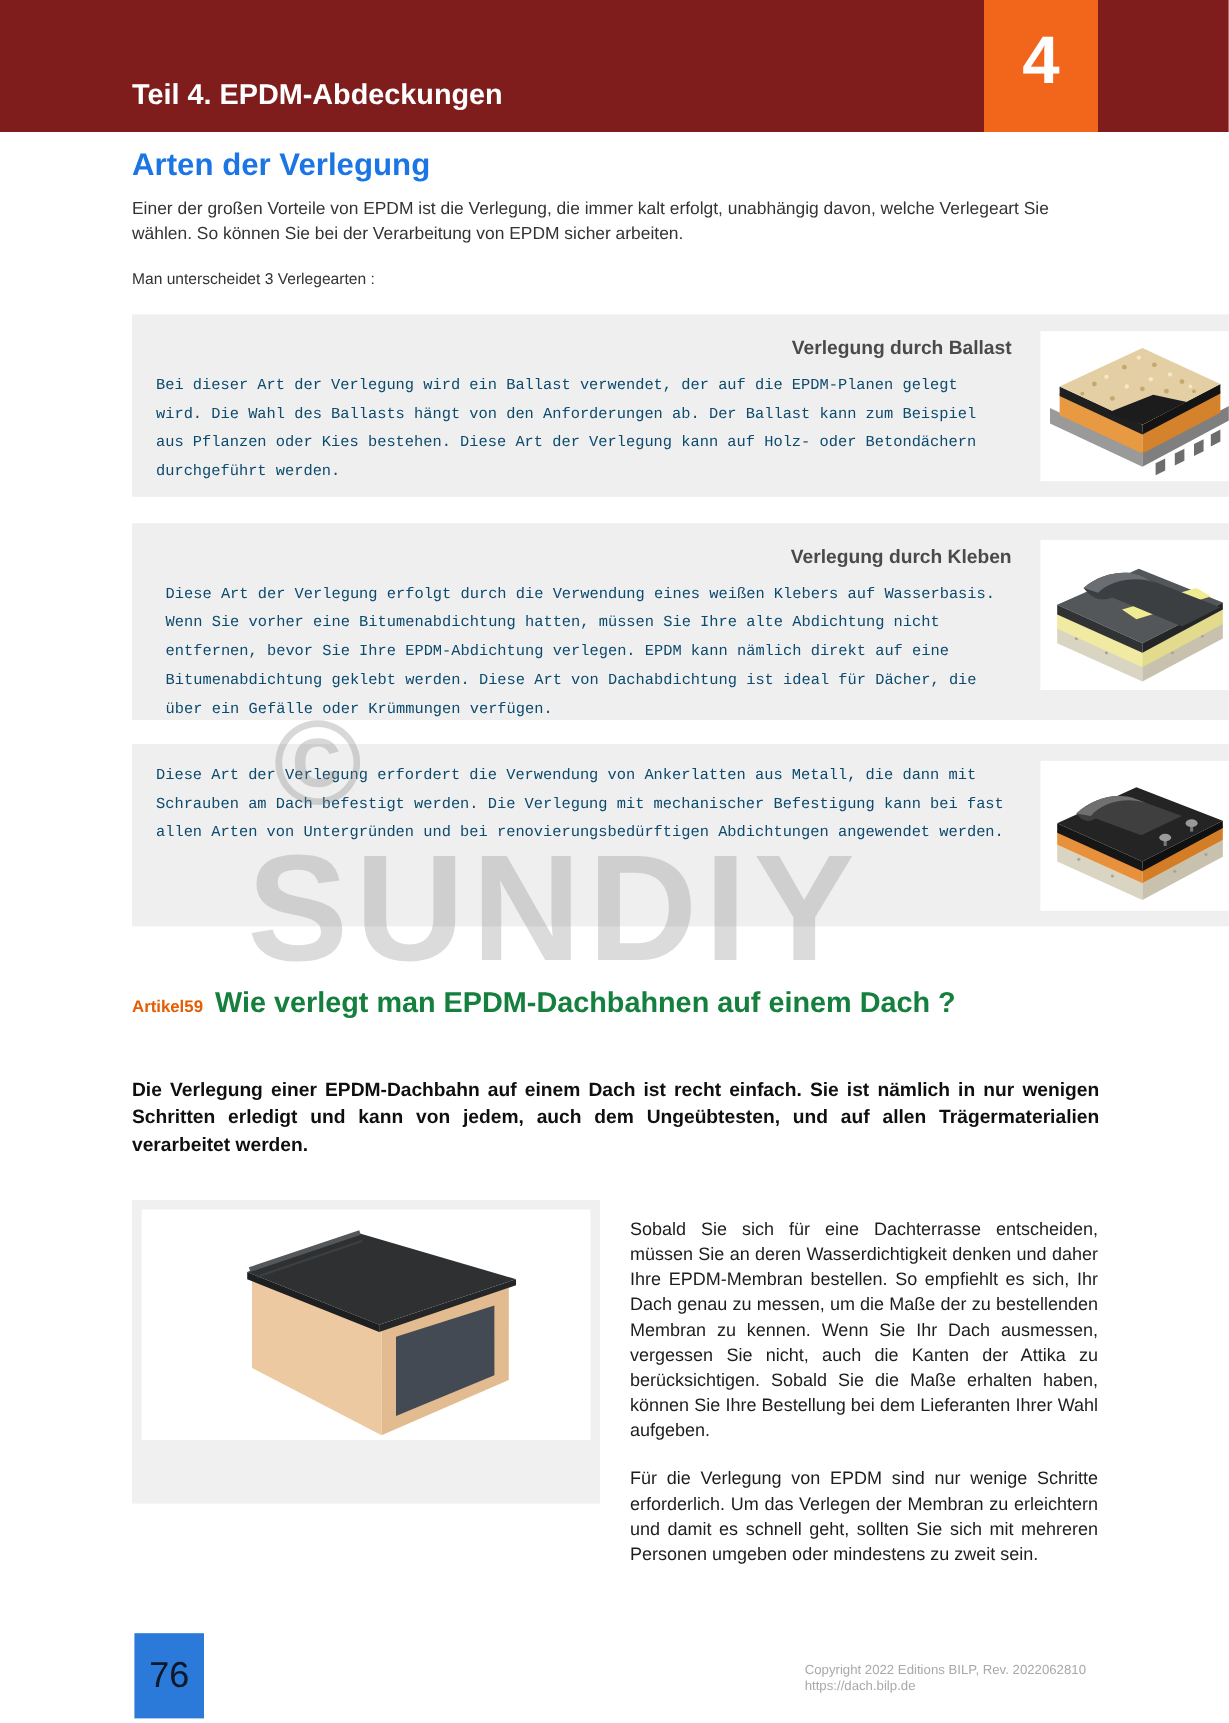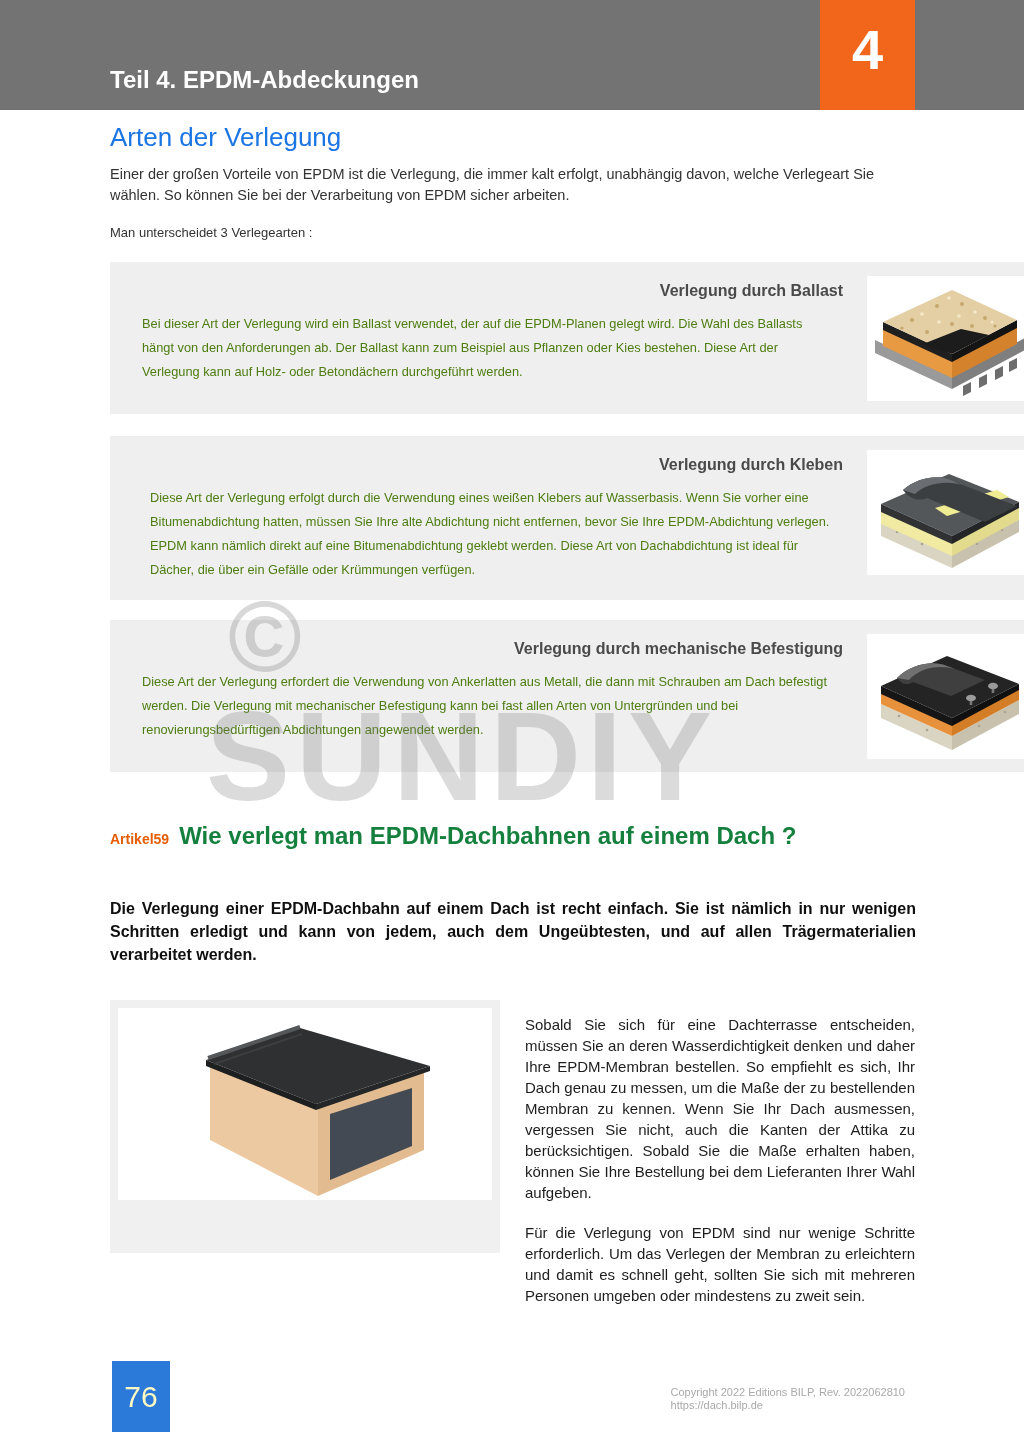--- a/index.html
+++ b/index.html
@@ -1,59 +1,59 @@
 <!DOCTYPE html>
 <html><head>
 <meta charset="utf-8">
 <style>
   html,body{margin:0;padding:0;}
   body{
     width:1024px;height:1436px;position:relative;background:#fff;
     font-family:"Liberation Sans","DejaVu Sans",sans-serif;overflow:hidden;
   }
   
-  .banner{position:absolute;left:0;top:0;width:1024px;height:110px;background:#737373;}
+  .banner{position:absolute;left:0;top:0;width:1024px;height:110px;background:#7f1d1d;}
   .banner-title{position:absolute;left:110px;bottom:16px;color:#fff;font-size:24px;font-weight:bold;}
   .chapter-badge{position:absolute;left:820px;top:0;width:95px;height:110px;background:#f2661c;
     display:flex;align-items:center;justify-content:center;}
   .chapter-badge .num{color:#fff;font-size:56px;font-weight:bold;line-height:1;margin-top:-10px;}
   
-  .section-title{position:absolute;left:110px;top:122px;margin:0;font-size:26px;font-weight:normal;color:#1b76e4;}
+  .section-title{position:absolute;left:110px;top:122px;margin:0;font-size:26px;font-weight:bold;color:#1b76e4;}
   .intro-p{position:absolute;left:110px;top:164px;width:806px;margin:0;font-size:14.5px;line-height:21px;color:#333;}
   .leadin{position:absolute;left:110px;top:225px;margin:0;font-size:13px;color:#333;}
   
   .mbox{position:absolute;left:110px;width:936px;background:#efefef;display:flex;
     box-sizing:border-box;padding:14px 14px 12px 20px;overflow:hidden;}
   .mbox1{top:262px;height:152px;}
   .mbox2{top:436px;height:164px;padding-left:28px;}
   .mbox3{top:620px;height:152px;}
   .mbox-text{flex:1;padding-right:24px;min-width:0;}
   .mbox-title{font-size:16px;font-weight:bold;color:#4a4a4a;text-align:right;margin:6px 0 9px;}
-  .mbox-body{font-size:12.8px;line-height:24px;color:#4d7c0f;margin:12px;}
+  .mbox-body{font-size:12.8px;line-height:24px;color:#0c4a6e;margin:0;font-family:Liberation Mono, monospace;}
   .mbox-img{flex:0 0 165px;width:165px;height:125px;background:#fff;}
   
   .wm-c{position:absolute;left:228px;top:586px;font-size:100px;font-weight:bold;line-height:1;
     color:rgba(125,125,125,0.30);z-index:5;pointer-events:none;}
   .wm-text{position:absolute;left:206px;top:694px;font-size:126px;font-weight:800;line-height:1;
     letter-spacing:6px;color:rgba(125,125,125,0.28);z-index:5;pointer-events:none;}
   
   .article-h{position:absolute;left:110px;top:820px;width:808px;margin:0;text-align:justify;font-weight:normal;}
   .article-label{color:#e65c00;font-size:14px;font-weight:bold;margin-right:10px;}
   .article-title{color:#15803d;font-size:24px;font-weight:bold;line-height:31px;}
   .bold-intro{position:absolute;left:110px;top:897px;width:806px;margin:0;font-size:16px;font-weight:bold;
     color:#0f0f0f;line-height:23px;text-align:justify;}
   
   .figure{position:absolute;left:110px;top:1000px;width:390px;height:253px;background:#f0f0f0;margin:0;}
   .figure-img{position:absolute;left:8px;top:8px;width:374px;height:192px;background:#fff;}
   .figure-cap{position:absolute;left:0;top:207px;width:100%;text-align:center;font-size:17px;font-weight:bold;color:#555;}
   .rightcol{position:absolute;left:525px;top:998px;width:390px;}
   .rightcol p{margin:16px 0 19px;font-size:15px;line-height:21px;color:#1d1d1d;text-align:justify;}
   
   .pagenum{position:absolute;left:112px;top:1361px;width:58px;height:71px;background:#2b79d8;
-    display:flex;align-items:center;justify-content:center;color:#fef9c3;font-size:30px;}
+    display:flex;align-items:center;justify-content:center;color:#0f172a;font-size:30px;}
   .footer-meta{position:absolute;right:119px;top:1386px;text-align:left;font-size:11px;line-height:13px;color:#a9a9a9;}
   .footer-meta .url{color:#a9a9a9;text-decoration:none;display:block;}
 </style>
 </head>
 <body>
 
 <header class="banner">
   <div class="banner-title">Teil 4. EPDM-Abdeckungen</div>
   <div class="chapter-badge">
     <span class="num">4</span>
@@ -128,21 +128,20 @@
       <polygon points="85,86 152,52 152,58 85,94" fill="#232527"></polygon>
       <polygon points="68,58 130,40 142,47 80,66" fill="#efec92"></polygon>
       <path d="M 36,40 C 52,26 76,24 88,32 L 150,56 L 118,72 L 60,48 C 50,52 42,48 36,40 Z" fill="#3c3f42"></path>
       <path d="M 36,40 C 52,26 76,24 88,32 L 96,36 C 84,30 60,32 48,44 Z" fill="#6a6e72"></path>
     </svg>
   </div>
 </section>
 
 <section class="mbox mbox3">
   <div class="mbox-text">
-    <div class="mbox-title">Verlegung durch mechanische Befestigung</div>
     <p class="mbox-body">Diese Art der Verlegung erfordert die Verwendung von Ankerlatten aus Metall, die dann mit Schrauben am Dach befestigt werden. Die Verlegung mit mechanischer Befestigung kann bei fast allen Arten von Untergründen und bei renovierungsbedürftigen Abdichtungen angewendet werden.</p>
   </div>
   <div class="mbox-img">
     <svg viewBox="0 0 165 125" width="165" height="125" aria-hidden="true">
       <polygon points="14,70 85,102 85,116 14,84" fill="#dad4c3"></polygon>
       <polygon points="85,102 152,66 152,80 85,116" fill="#c8c1ad"></polygon>
       <g fill="#aaa392">
         <circle cx="32" cy="82" r="1.3"></circle>
           <circle cx="60" cy="96" r="1.3"></circle>
         <circle cx="112" cy="92" r="1.3"></circle>

